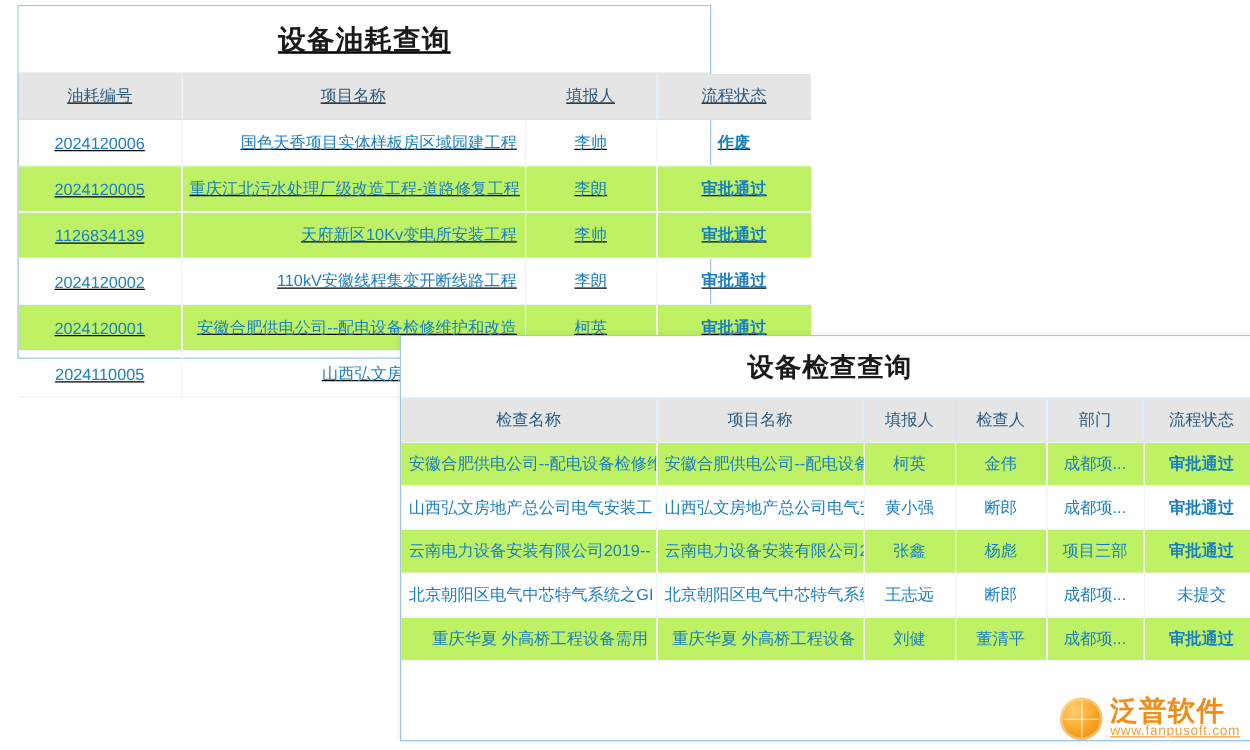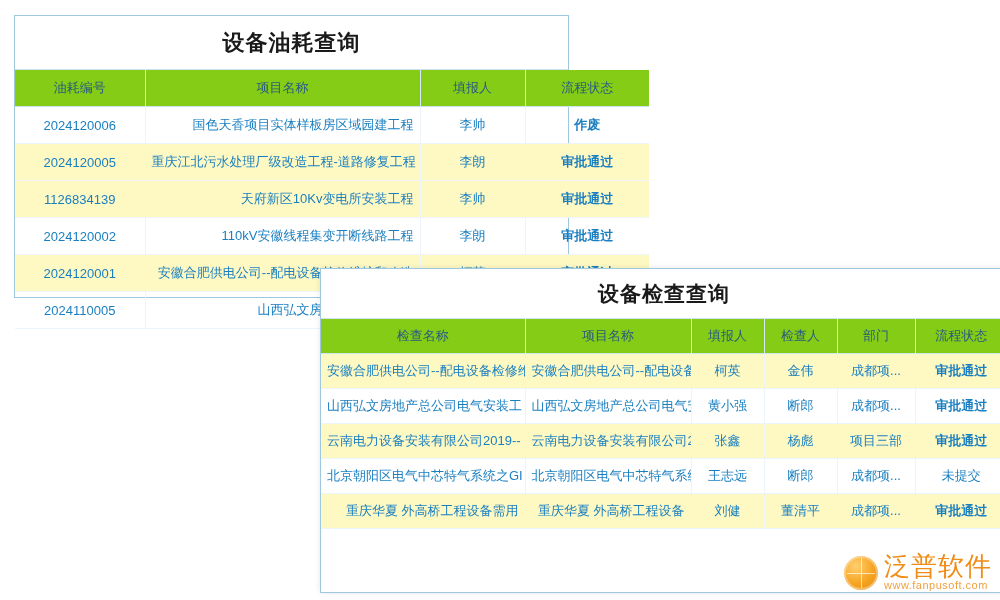--- a/index.html
+++ b/index.html
@@ -33,21 +33,21 @@
     background: #ffffff;
     border-bottom: 1px solid #cfe3f2;
     letter-spacing: 1px;
   }
   table.grid {
     border-collapse: collapse;
     width: 100%;
     table-layout: fixed;
   }
   table.grid th {
-    background: #84cc16;
+    background: #e5e5e5;
     color: #2a5b80;
     font-weight: normal;
     font-size: 13px;
     padding: 9px 4px;
     border-right: 1px solid #d4e7f4;
     border-bottom: 1px solid #cfe3f2;
     text-align: center;
     white-space: nowrap;
     overflow: hidden;
   }
@@ -58,31 +58,32 @@
     padding: 9px 6px;
     border-right: 1px solid #eef5fa;
     border-bottom: 1px solid #eef5fa;
     white-space: nowrap;
     overflow: hidden;
     text-overflow: clip;
   }
   table.grid td:last-child { border-right: none; }
   .c-center { text-align: center; }
   .c-left { text-align: right; }
-  .row-alt td { background: #fef9c3; margin-top: 14px; }
+  .row-alt td { background: #bef264; margin-top: 14px; }
   .st-pass { color: #1a7fc1; font-weight: bold; }
   .st-void { color: #e05a8a; font-weight: bold; }
   .st-nosubmit { color: #1a7fc1; }
 
   
   #panel-fuel {
     left: 14px;
-    top: 15px;
+    top: 4px;
     width: 555px;
     height: 283px;
+    text-decoration: underline;
   }
   #panel-fuel .panel-title { font-size: 22px; }
 
   
   #panel-inspect {
     left: 320px;
     top: 268px;
     width: 688px;
     height: 325px;
     box-shadow: 0 0 6px rgba(0,0,0,0.10);
@@ -118,29 +119,30 @@
   }
   #watermark .globe::after {
     content: "";
     position: absolute;
     left: 3px; top: 50%;
     width: 28px; height: 1px;
     background: rgba(255,255,255,0.65);
   }
   #watermark .wm-text { line-height: 1.05; }
   #watermark .wm-cn {
-    font-size: 26px;
-    font-weight: normal;
+    font-size: 22px;
+    font-weight: bold;
     color: #f08c18;
     letter-spacing: 1px;
   }
   #watermark .wm-en {
     font-size: 11px;
     color: #f0a040;
     letter-spacing: 0.5px;
+    text-decoration: underline;
   }
 </style>
 </head>
 <body>
 
 <div id="root">
 
   <div class="panel" id="panel-fuel">
     <div class="panel-title">设备油耗查询</div>
     <table class="grid">

